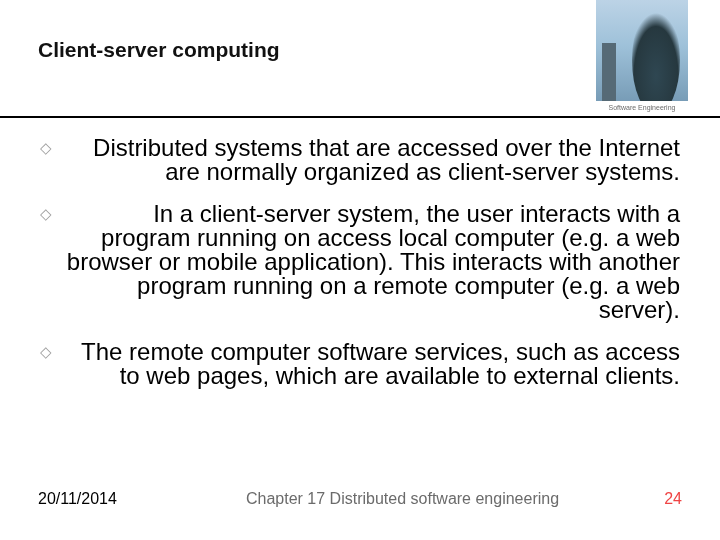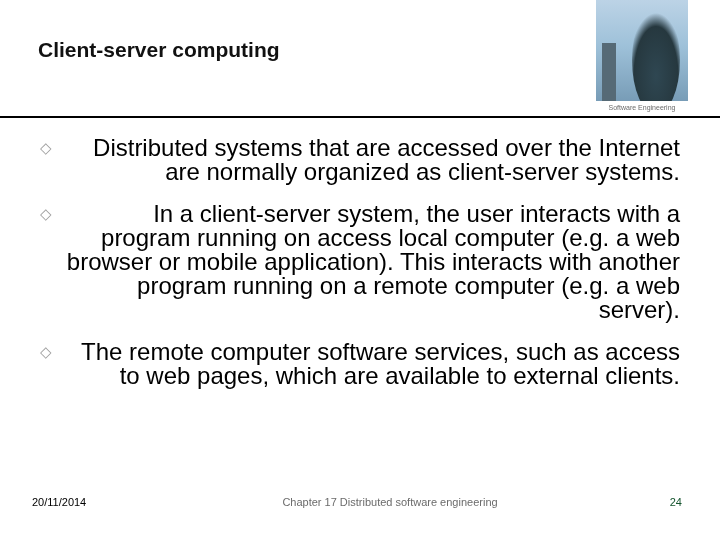--- a/index.html
+++ b/index.html
@@ -18,24 +18,24 @@
     position: absolute; left: 6px; bottom: 12px; width: 14px; height: 60px; background: #566a76;
   }
   .thumb .label {
     position: absolute; left: 0; right: 0; bottom: 0; height: 14px;
     background: #fff; color: #6a6a6a; font-size: 7px; text-align: center; line-height: 14px;
   }
   .body { position: absolute; top: 136px; left: 40px; right: 40px; }
   .bullet { display: flex; align-items: flex-start; margin-bottom: 18px; }
   .dia { flex: 0 0 20px; font-size: 15px; color: #9e9e9e; line-height: 24px; }
   .text { flex: 1; font-size: 24px; line-height: 24px; color: #000; text-align: right; }
-  .footer { position: absolute; left: 32px; right: 38px; bottom: 28px; display: flex; align-items: baseline; justify-content: flex-start; font-size: 11px; }
+  .footer { position: absolute; left: 38px; right: 38px; bottom: 28px; display: flex; align-items: baseline; justify-content: flex-start; font-size: 16px; }
   .footer .date { color: #000; }
   .footer .chapter { color: #6b6b6b; flex: 1; text-align: center; padding-left: 24px; }
-  .footer .page { color: #14532d; }
+  .footer .page { color: #ef4444; }
 </style>
 </head>
 <body>
 
 <div class="slide">
 
   <div class="title-area">
     <h1 class="title">Client-server computing</h1>
   </div>
 

